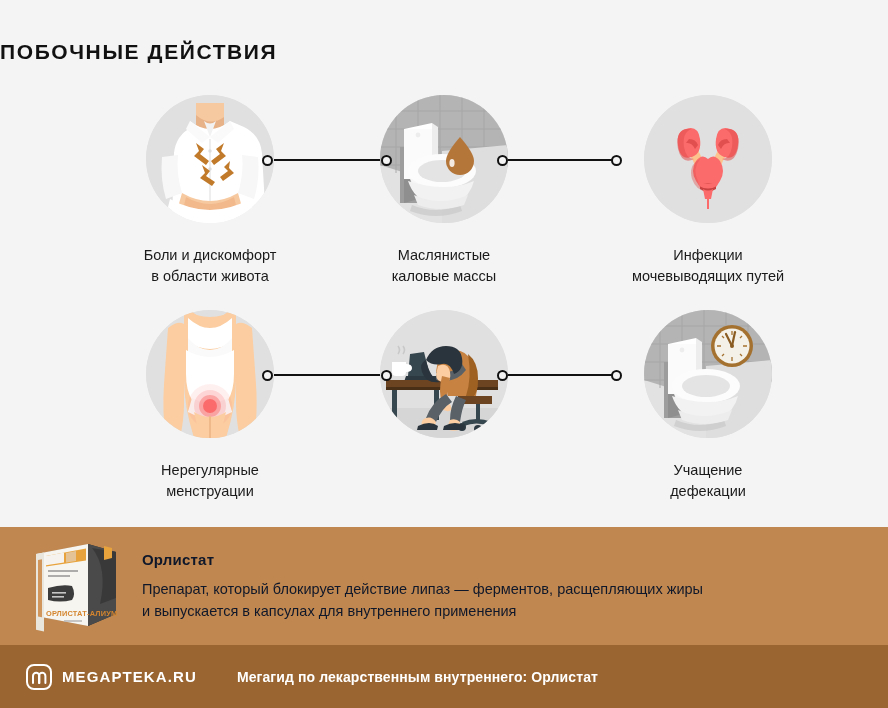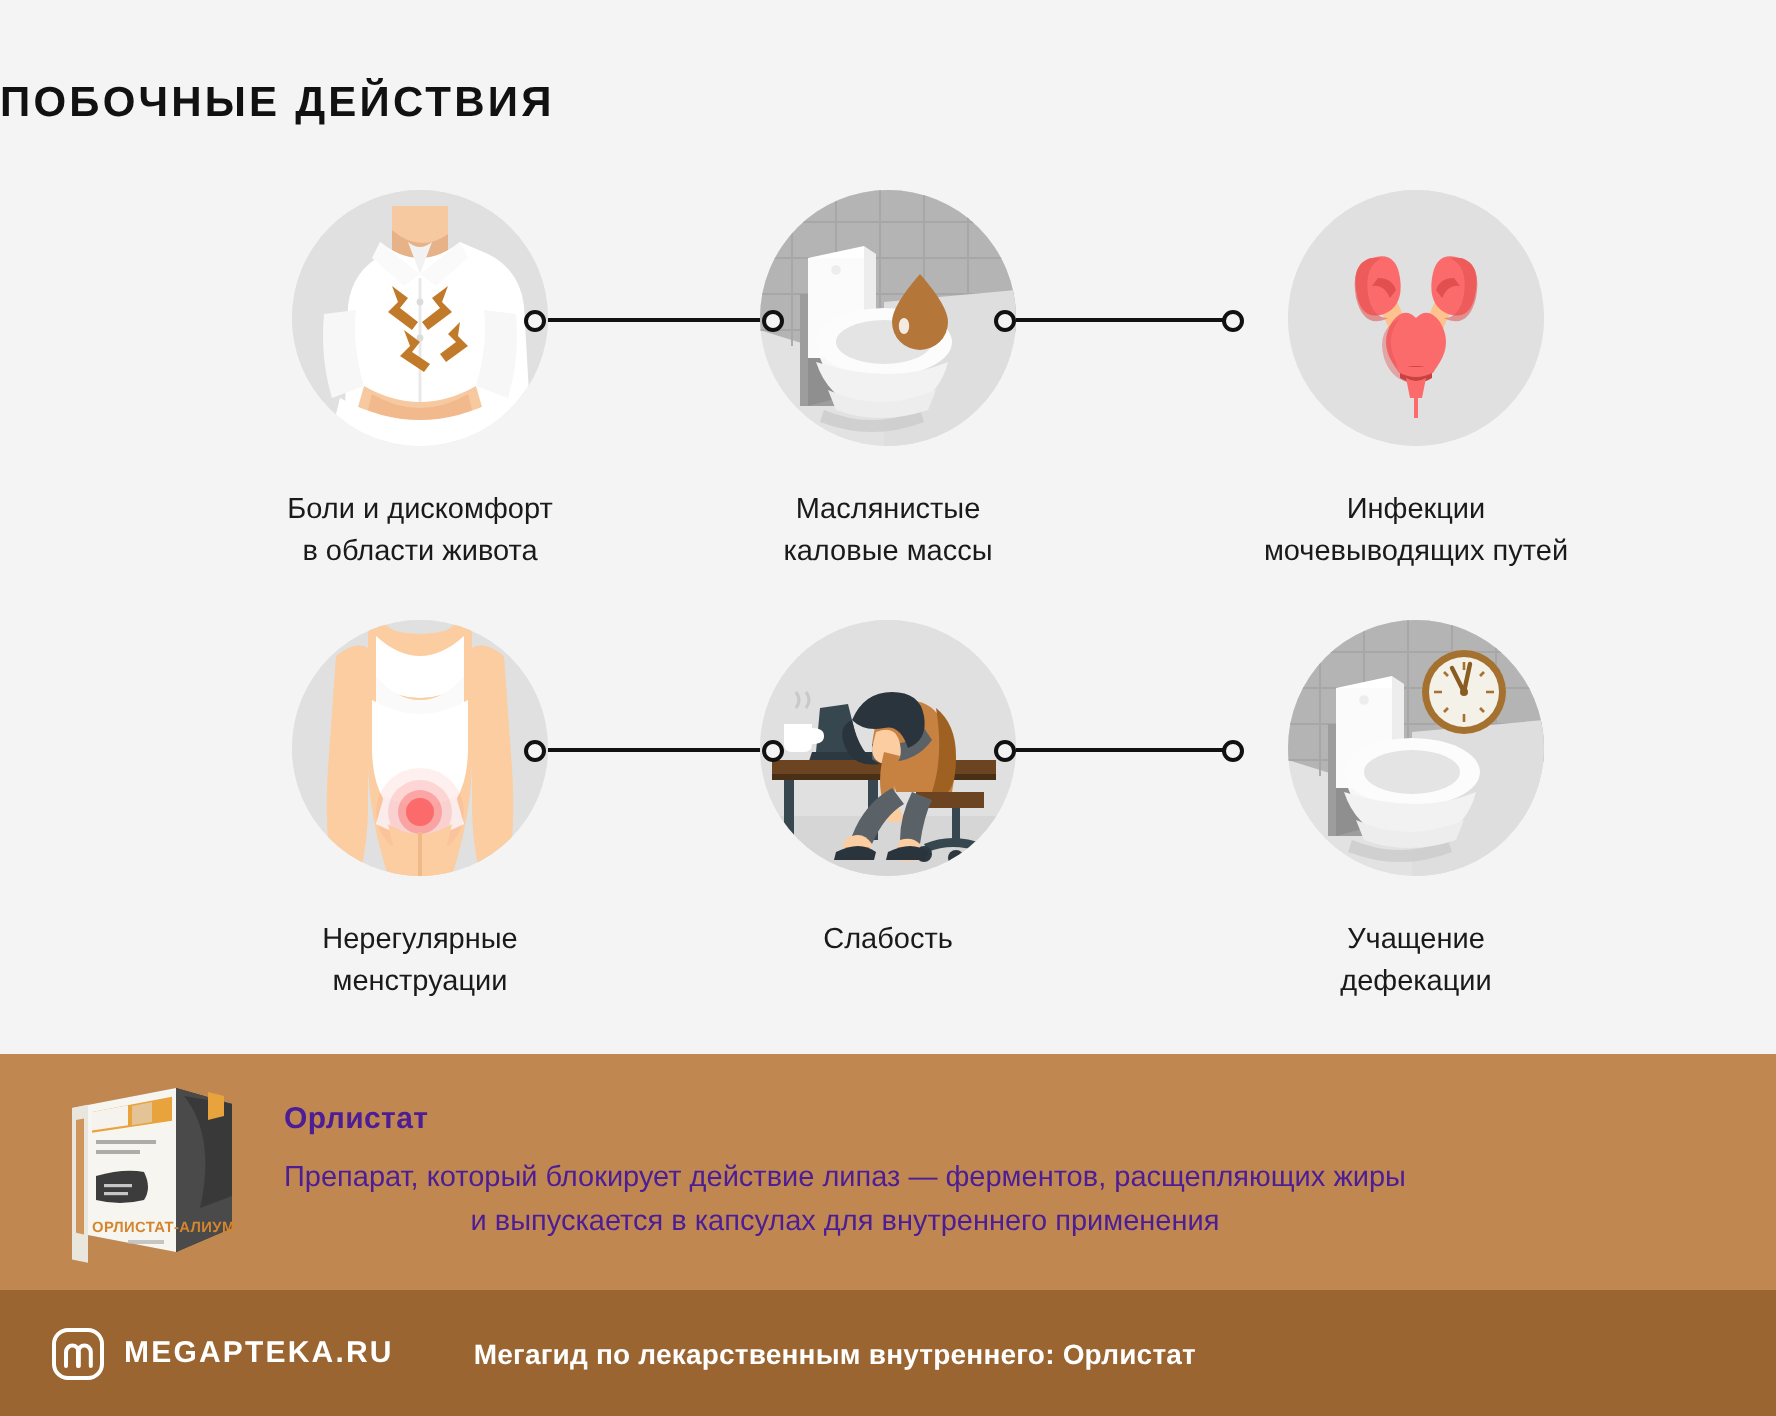--- a/index.html
+++ b/index.html
@@ -86,26 +86,26 @@
     position:absolute;
     left:0; top:527px;
     width:888px; height:118px;
     background:#c08850;
     display:flex;
     align-items:center;
     padding:0 26px;
   }
   .banner-box { flex:0 0 auto; width:98px; height:92px; }
   .banner-box svg { display:block; width:98px; height:92px; }
-  .banner-text { margin-left:18px; color:#4c1d95; }
+  .banner-text { margin-left:18px; color:#0f172a; }
   .banner-title {
     font-size:15px; font-weight:bold; margin-bottom:10px; letter-spacing:.2px;
   }
   .banner-desc {
-    font-size:14.5px; line-height:22px; max-width:720px; white-space:pre-line;text-align:center;
+    font-size:14.5px; line-height:22px; max-width:720px; white-space:pre-line;
   }
 
   
   .footer {
     position:absolute;
     left:0; top:645px;
     width:888px; height:63px;
     background:#9a6530;
     display:flex;
     align-items:center;
@@ -324,21 +324,20 @@
           <path d="M62 92 q4 4 8 2 l2 6 q-6 3 -12 -2 z" fill="#fbcda1"></path>
 
           <path d="M66 84 q-14 8 -20 24 l10 4 q6 -14 16 -20 z" fill="#5a6268"></path>
           <path d="M76 86 q-6 12 -6 24 l10 2 q2 -14 6 -22 z" fill="#5a6268"></path>
           <path d="M46 108 q6 -2 10 4 l-2 6 q-10 2 -12 -2 q-2 -6 4 -8 z" fill="#fbcda1"></path>
           <path d="M70 110 q6 -2 10 2 l-1 8 q-10 2 -12 -2 z" fill="#fbcda1"></path>
           <path d="M38 116 q12 -6 20 0 l-1 4 h-20 z" fill="#2a343c"></path>
           <path d="M64 116 q12 -6 20 0 l-1 4 h-20 z" fill="#2a343c"></path>
         </svg>
       </div>
-      <div class="caption">Слабость</div>
     </div>
 
     <div class="cell c2">
       <div class="circle">
         <svg viewBox="0 0 128 128">
           <circle cx="64" cy="64" r="64" fill="#e2e2e2"></circle>
           <path d="M0 0 h128 v72 l-64 18 l-64 -20 z" fill="#b4b4b4"></path>
           <g stroke="#a6a6a6" stroke-width="1" opacity=".9">
             <line x1="0" y1="16" x2="128" y2="16"></line>
             <line x1="0" y1="34" x2="128" y2="34"></line>

